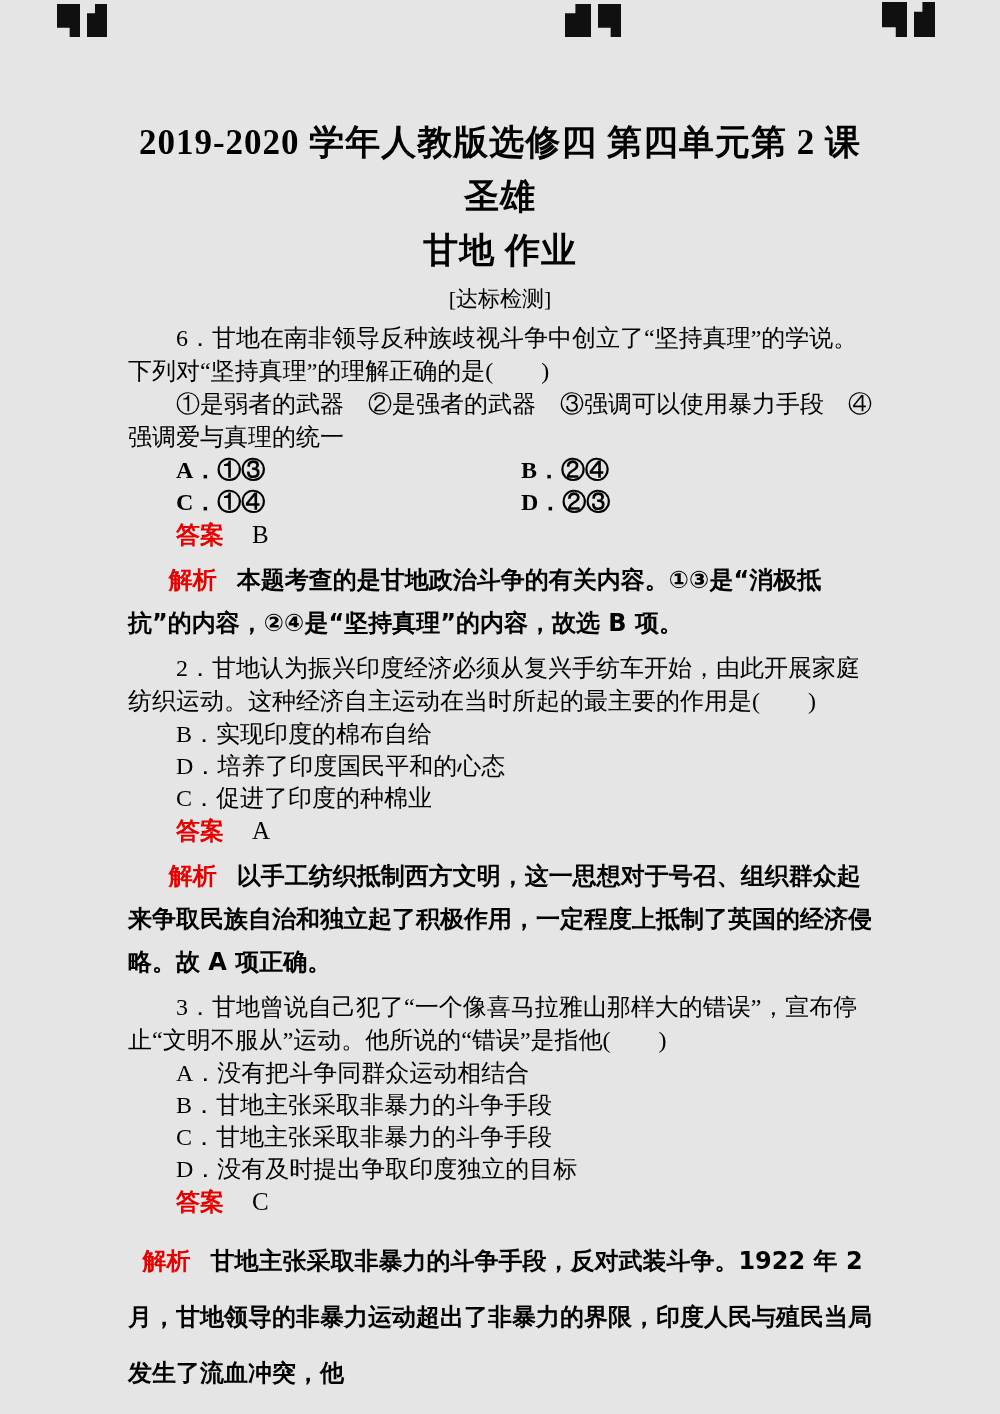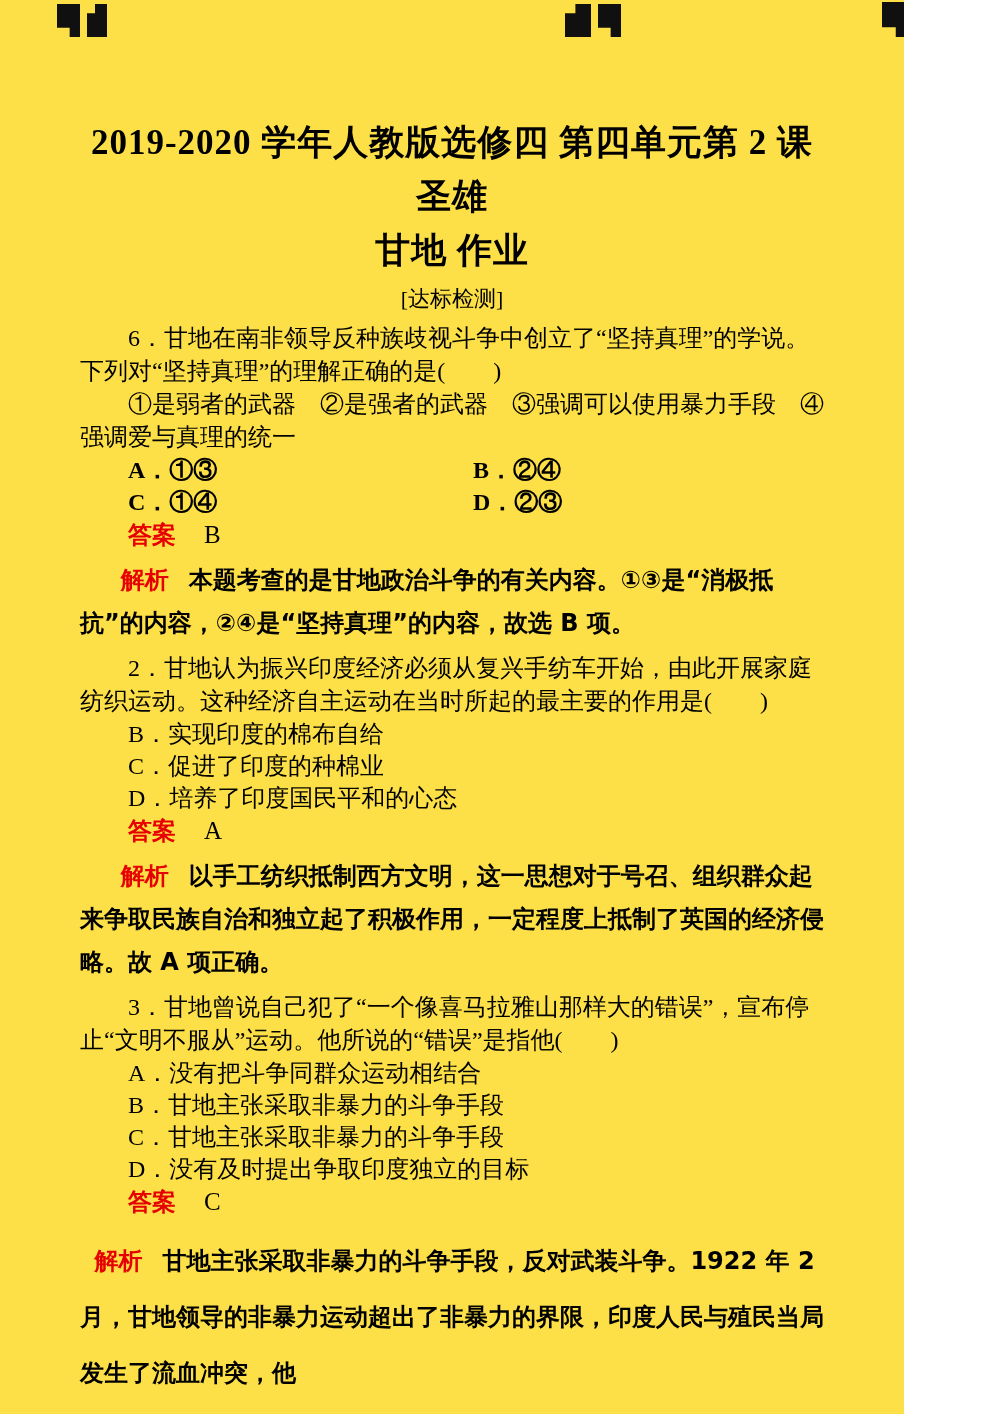--- a/index.html
+++ b/index.html
@@ -1,20 +1,20 @@
 <!DOCTYPE html>
 <html><head>
 <meta charset="utf-8">
 <style>
   html, body { margin: 0; padding: 0; background: #ffffff; }
   .page {
     position: relative;
-    width: 904px;
+    width: 1000px;
     height: 1414px;
-    background: #fde047;
+    background: #e5e5e5;
     overflow: hidden;
     font-family: "Liberation Serif", "DejaVu Serif", serif;
     color: #000000;
   }
   .content { width: 744px; margin: 0 auto; }
 
   
   .title {
     padding-top: 116px;
     text-align: center;
@@ -128,22 +128,22 @@
       </p>
       <p class="analysis">
         <span class="red-label">解析</span><span>本题考查的是甘地政治斗争的有关内容。①③是“消极抵抗”的内容，②④是“坚持真理”的内容，故选 B 项。</span>
       </p>
     </div>
 
     <div class="question">
       <p class="stem">2．甘地认为振兴印度经济必须从复兴手纺车开始，由此开展家庭纺织运动。这种经济自主运动在当时所起的最主要的作用是(　　)</p>
       <div class="options-list">
         <span class="option">B．实现印度的棉布自给</span>
+        <span class="option">D．培养了印度国民平和的心态</span>
         <span class="option">C．促进了印度的种棉业</span>
-        <span class="option">D．培养了印度国民平和的心态</span>
       </div>
       <p class="answer-row">
         <span class="red-label">答案</span><span class="answer-letter">A</span>
       </p>
       <p class="analysis">
         <span class="red-label">解析</span><span>以手工纺织抵制西方文明，这一思想对于号召、组织群众起来争取民族自治和独立起了积极作用，一定程度上抵制了英国的经济侵略。故 A 项正确。</span>
       </p>
     </div>
 
     <div class="question">

